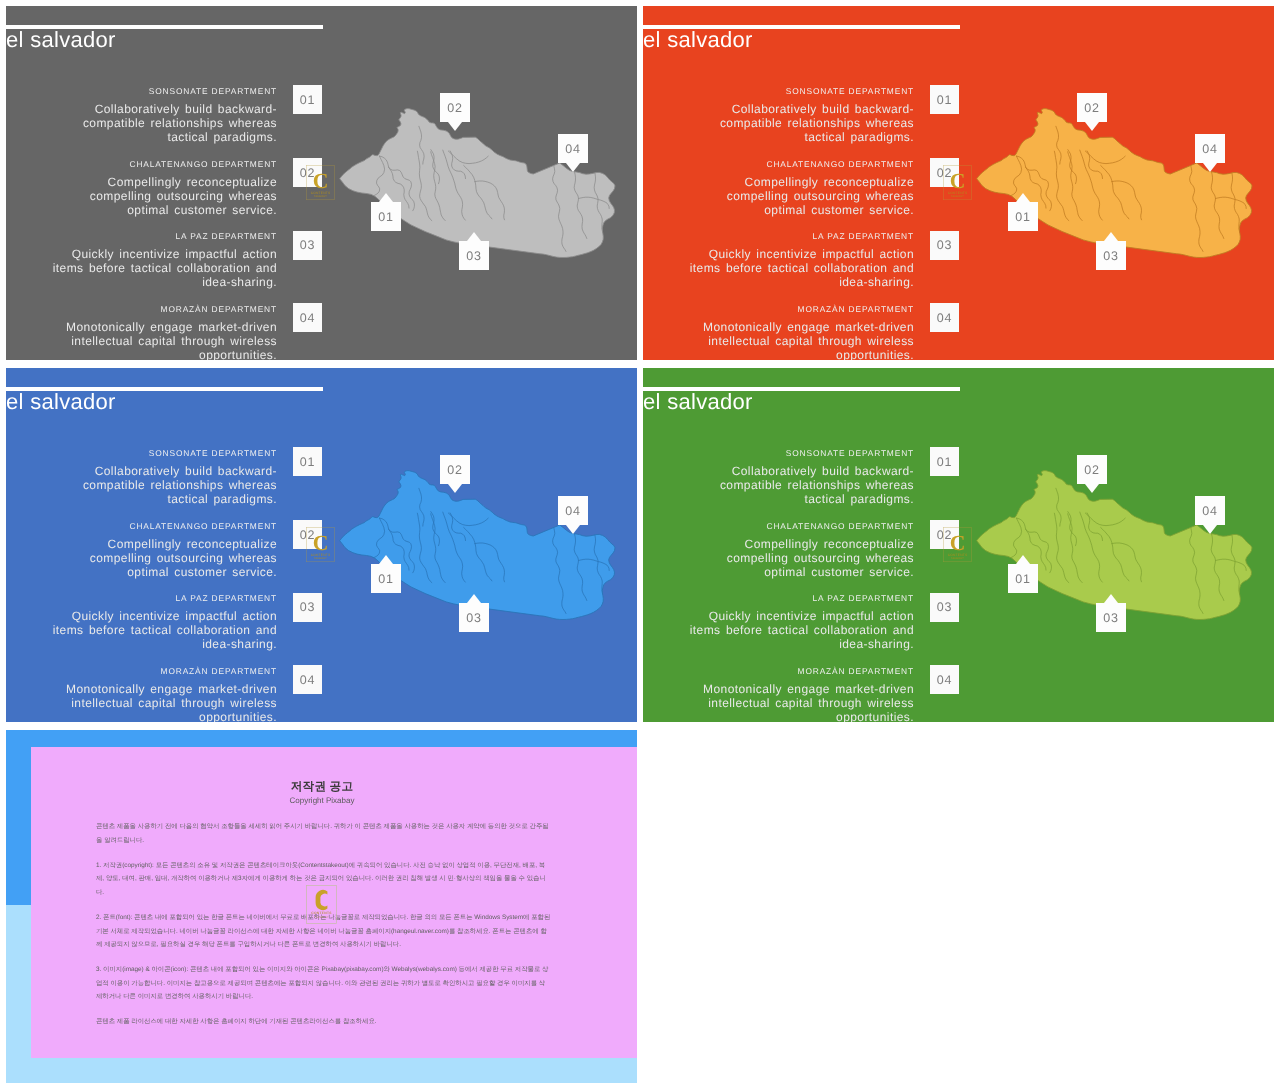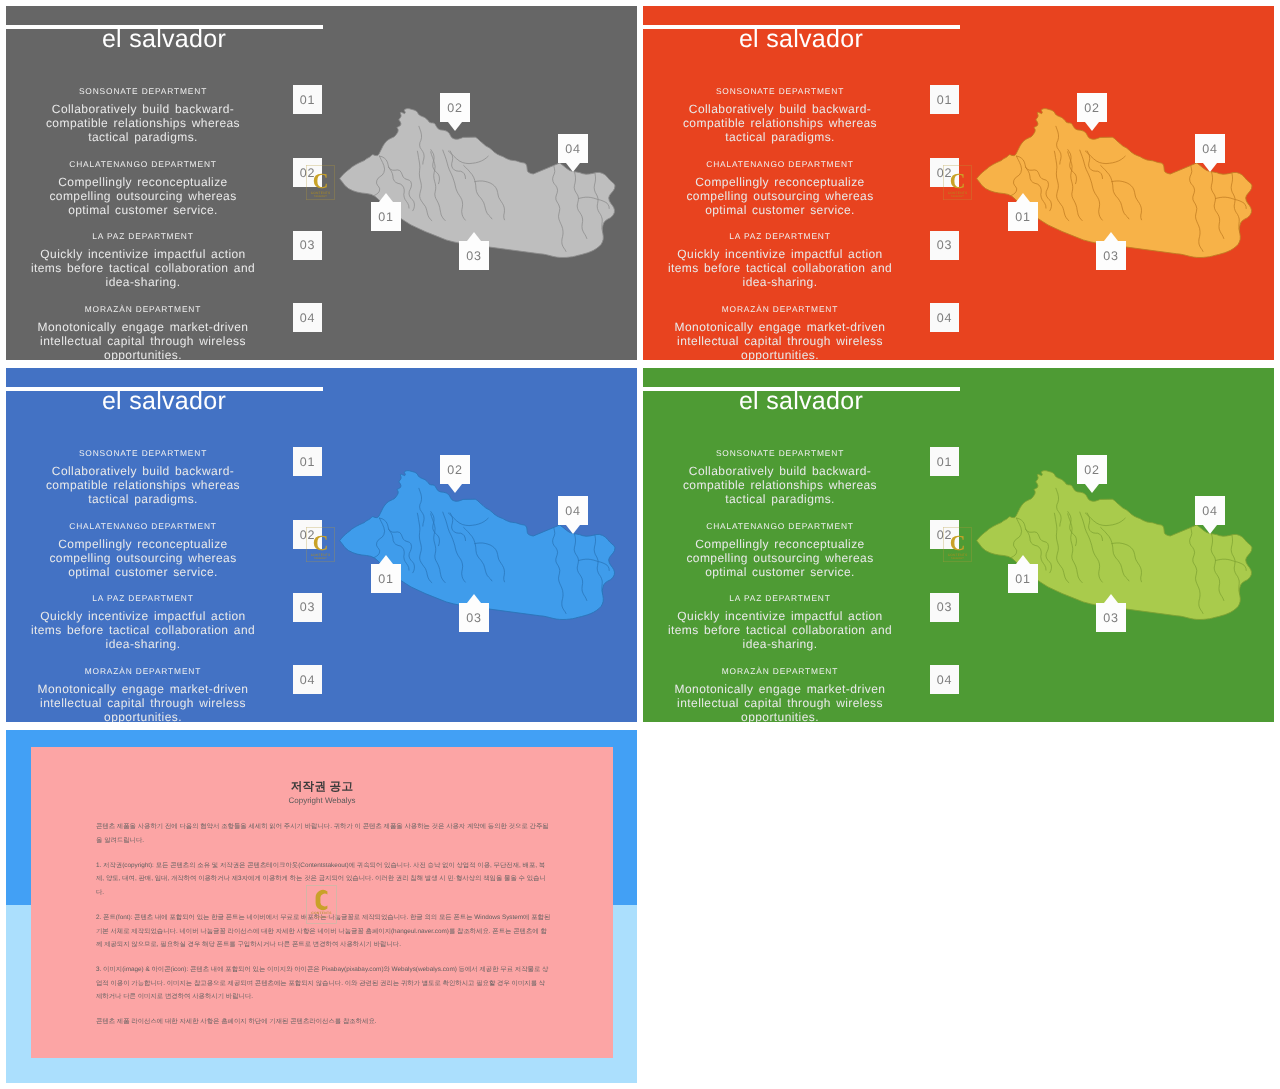--- a/index.html
+++ b/index.html
@@ -8,24 +8,24 @@
        -webkit-font-smoothing:antialiased;text-rendering:geometricPrecision;}
   .page{position:relative;width:1280px;height:1089px;overflow:hidden;background:#fff;}
 
   .slide{position:absolute;width:631px;height:354px;overflow:hidden;}
   .sp1{left:6px;top:6px;}
   .sp2{left:643px;top:6px;}
   .sp3{left:6px;top:368px;}
   .sp4{left:643px;top:368px;}
 
   .tline{position:absolute;left:0;top:19px;width:317px;height:3.5px;background:#ffffff;}
-  .ttl{position:absolute;left:0;top:22px;width:316px;text-align:center;
-       font-size:25px;color:#ffffff;letter-spacing:.3px;line-height:23px;}
-
-  .blk{position:absolute;width:232px;text-align:center;left:21px;}
+  .ttl{position:absolute;left:0;top:22px;width:316px;text-align:left;
+       font-size:22px;color:#ffffff;letter-spacing:.3px;line-height:23px;}
+
+  .blk{position:absolute;width:232px;text-align:right;left:39px;}
   .blk .hd{font-size:8.4px;letter-spacing:0.85px;color:#f0f0f0;white-space:nowrap;
            margin:0 0 6px 0;line-height:10px;}
   .blk .bd{font-size:12px;line-height:14px;color:#e9e9e9;letter-spacing:.42px;word-spacing:1.6px;}
   .b1{top:80px}.b2{top:152.7px}.b3{top:225.3px}.b4{top:298px}
 
   .numbox{position:absolute;width:29px;height:29px;background:#fafafa;
           display:flex;align-items:center;justify-content:center;
           font-size:12.5px;color:#7d7d7d;letter-spacing:.7px;}
   .nb1{left:287px;top:79px}.nb2{left:287px;top:152px}
   .nb3{left:287px;top:224.5px}.nb4{left:287px;top:297px}
@@ -48,21 +48,21 @@
 
   .wm{position:absolute;left:299px;top:158px;width:31px;height:39px;pointer-events:none;}
   .wm svg{display:block;width:31px;height:39px;}
   .wm-notice{left:275px;top:138px;}
 
   
   .notice{position:absolute;left:6px;top:730px;width:631px;height:353px;
           background:#4aa7f0;overflow:hidden;}
   .notice .band{position:absolute;left:0;top:0;width:631px;height:175px;background:#42a0f5;}
   .notice .band2{position:absolute;left:0;top:175px;width:631px;height:178px;background:#abdffd;}
-  .notice .card{position:absolute;left:25px;top:17px;width:582px;height:311px;background:#fca5a5;}
+  .notice .card{position:absolute;left:25px;top:17px;width:582px;height:311px;background:#f0abfc;padding-left:32px;}
   .ntitle{position:absolute;left:0;top:32px;width:582px;text-align:center;
           font-size:11.6px;font-weight:bold;color:#3b3b3b;letter-spacing:.2px;line-height:15px;}
   .nsub{position:absolute;left:0;top:48px;width:582px;text-align:center;
         font-size:8px;color:#5a5a5a;line-height:11px;}
   .nbody{position:absolute;left:65px;top:73px;width:455px;font-size:6.4px;
          line-height:13.65px;color:#606060;letter-spacing:-.02px;}
   .nbody p{margin:0 0 11.3px 0;}
 </style>
 </head>
 <body>
@@ -316,21 +316,21 @@
           <text x="20" y="37" text-anchor="middle" font-family="Liberation Sans, sans-serif" font-size="4.2" letter-spacing="0.3" fill="#b08d1c">CONTENTS</text>
           <text x="20" y="42" text-anchor="middle" font-family="Liberation Sans, sans-serif" font-size="3.2" letter-spacing="0.3" fill="#b08d1c">TAKEOUT</text>
         </svg>
       </div>
 </div>
 <div class="notice">
   <div class="band"></div>
   <div class="band2"></div>
   <div class="card">
     <div class="ntitle">저작권 공고</div>
-    <div class="nsub">Copyright Webalys</div>
+    <div class="nsub">Copyright Pixabay</div>
     <div class="nbody">
       <p>콘텐츠 제품을 사용하기 전에 다음의 협약서 조항들을 세세히 읽어 주시기 바랍니다. 귀하가 이 콘텐츠 제품을 사용하는 것은 사용자 계약에 동의한 것으로 간주됨을 알려드립니다.</p>
       <p>1. 저작권(copyright): 모든 콘텐츠의 소유 및 저작권은 콘텐츠테이크아웃(Contentstakeout)에 귀속되어 있습니다. 사전 승낙 없이 상업적 이용, 무단전재, 배포, 복제, 양도, 대여, 판매, 임대, 개작하여 이용하거나 제3자에게 이용하게 하는 것은 금지되어 있습니다. 이러한 권리 침해 발생 시 민·형사상의 책임을 물을 수 있습니다.</p>
       <p>2. 폰트(font): 콘텐츠 내에 포함되어 있는 한글 폰트는 네이버에서 무료로 배포하는 나눔글꼴로 제작되었습니다. 한글 외의 모든 폰트는 Windows System에 포함된 기본 서체로 제작되었습니다. 네이버 나눔글꼴 라이선스에 대한 자세한 사항은 네이버 나눔글꼴 홈페이지(hangeul.naver.com)를 참조하세요. 폰트는 콘텐츠에 함께 제공되지 않으므로, 필요하실 경우 해당 폰트를 구입하시거나 다른 폰트로 변경하여 사용하시기 바랍니다.</p>
       <p>3. 이미지(image) &amp; 아이콘(icon): 콘텐츠 내에 포함되어 있는 이미지와 아이콘은 Pixabay(pixabay.com)와 Webalys(webalys.com) 등에서 제공한 무료 저작물로 상업적 이용이 가능합니다. 이미지는 참고용으로 제공되며 콘텐츠에는 포함되지 않습니다. 이와 관련된 권리는 귀하가 별도로 확인하시고 필요할 경우 이미지를 삭제하거나 다른 이미지로 변경하여 사용하시기 바랍니다.</p>
       <p>콘텐츠 제품 라이선스에 대한 자세한 사항은 홈페이지 하단에 기재된 콘텐츠라이선스를 참조하세요.</p>
     </div>
     <div class="wm wm-notice">
       <svg viewBox="0 0 31 39" xmlns="http://www.w3.org/2000/svg">
             <rect x="0.4" y="0.4" width="30.2" height="38.2" fill="none" stroke="#c6bda8" stroke-width="0.7"></rect>

